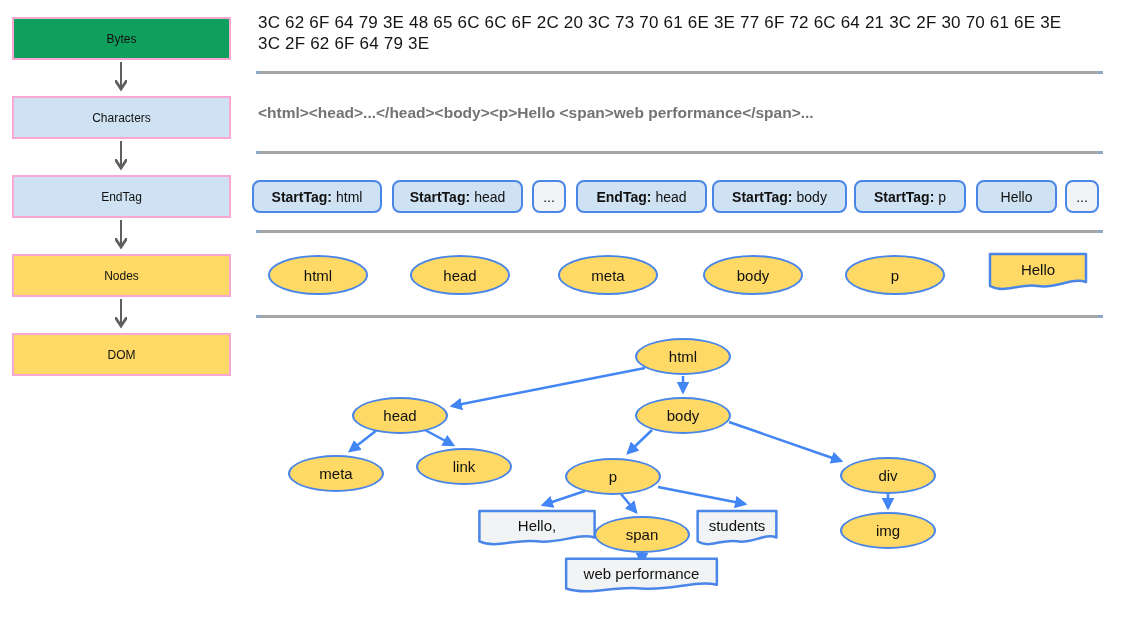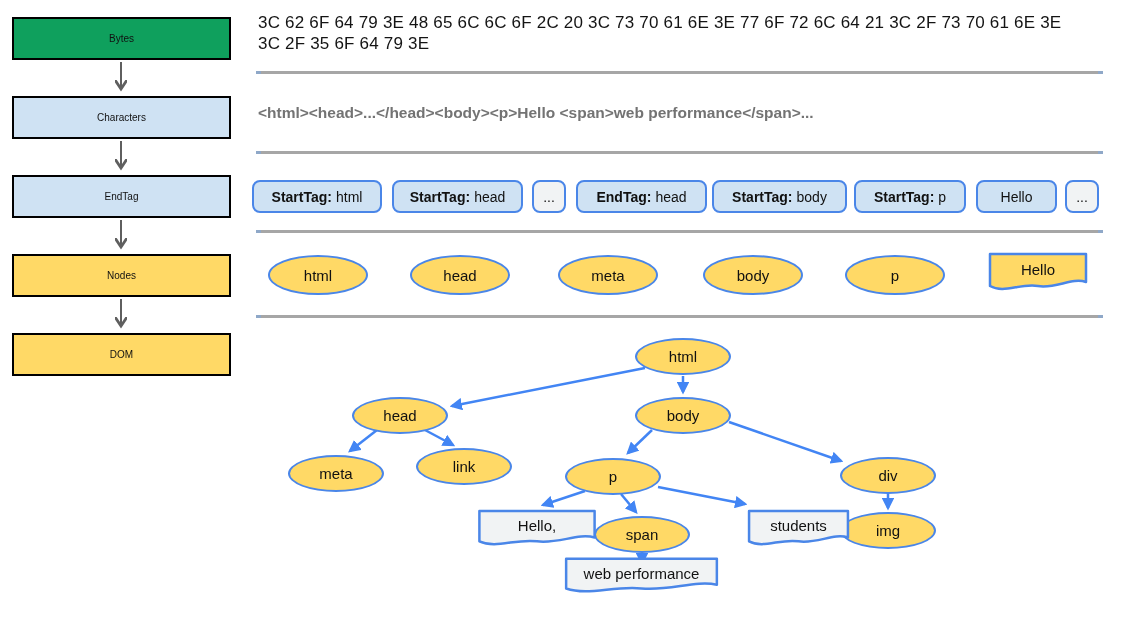--- a/index.html
+++ b/index.html
@@ -1,21 +1,21 @@
 <!DOCTYPE html>
 <html><head>
 <meta charset="utf-8">
 <style>
   html,body{margin:0;padding:0;background:#ffffff;font-family:"Liberation Sans",sans-serif;}
   .canvas{position:relative;width:1123px;height:622px;background:#ffffff;overflow:hidden;}
   svg.arrows{position:absolute;left:0;top:0;width:1123px;height:622px;z-index:1;pointer-events:none;}
 
   
-  .stage{position:absolute;left:12px;width:219px;height:43px;border:2px solid #000000;
-         display:flex;align-items:center;justify-content:center;font-size:10px;color:#111;
+  .stage{position:absolute;left:12px;width:219px;height:43px;border:2px solid #f9a8d4;
+         display:flex;align-items:center;justify-content:center;font-size:12px;color:#111;
          box-sizing:border-box;z-index:2;}
   .stage.green{background:#0fa05d;}
   .stage.blue{background:#cfe2f3;}
   .stage.yellow{background:#ffd966;align-items:center;}
   .st0{top:17px}.st1{top:96px}.st2{top:175px}.st3{top:254px}.st4{top:333px}
 
   
   .divider{position:absolute;left:258px;width:843px;height:3px;background:#a6a6a6;z-index:0;}
   .divider::before,.divider::after{content:"";position:absolute;top:0;width:5px;height:3px;background:#8fa8c8;}
   .divider::before{left:-2px}.divider::after{right:-2px}
@@ -100,21 +100,21 @@
   </div>
   <div class="stage yellow st4">
     <span>DOM</span>
   </div>
 
   <div class="divider d0"></div>
   <div class="divider d1"></div>
   <div class="divider d2"></div>
   <div class="divider d3"></div>
 
-  <div class="bytes-text">3C 62 6F 64 79 3E 48 65 6C 6C 6F 2C 20 3C 73 70 61 6E 3E 77 6F 72 6C 64 21 3C 2F 73 70 61 6E 3E 3C 2F 35 6F 64 79 3E</div>
+  <div class="bytes-text">3C 62 6F 64 79 3E 48 65 6C 6C 6F 2C 20 3C 73 70 61 6E 3E 77 6F 72 6C 64 21 3C 2F 30 70 61 6E 3E 3C 2F 62 6F 64 79 3E</div>
 
   <div class="chars-text">&lt;html&gt;&lt;head&gt;...&lt;/head&gt;&lt;body&gt;&lt;p&gt;Hello &lt;span&gt;web performance&lt;/span&gt;...</div>
 
   <div class="token" style="left:252px;width:130px">
     <span class="tb">StartTag:</span>
       <span>html</span>
   </div>
   <div class="token" style="left:392px;width:131px">
     <span class="tb">StartTag:</span>
       <span>head</span>
@@ -193,21 +193,21 @@
   <div class="enode" style="left:840px;top:512px">
     <span>img</span>
   </div>
 
   <div class="doc" style="left:477px;top:509px;width:120px;height:38px">
     <svg viewBox="0 0 100 40" preserveAspectRatio="none">
       <path d="M2,2 L98,2 L98,30 C84,25 68,37 50,34 C32,31 16,42 2,34 Z"></path>
     </svg>
     <span>Hello,</span>
   </div>
-  <div class="doc" style="left:747px;top:509px;width:103px;height:38px">
+  <div class="doc" style="left:696px;top:509px;width:82px;height:38px">
     <svg viewBox="0 0 100 40" preserveAspectRatio="none">
       <path d="M2,2 L98,2 L98,30 C84,25 68,37 50,34 C32,31 16,42 2,34 Z"></path>
     </svg>
     <span>students</span>
   </div>
   <div class="doc" style="left:563px;top:557px;width:157px;height:37px">
     <svg viewBox="0 0 100 40" preserveAspectRatio="none">
       <path d="M2,2 L98,2 L98,30 C84,25 68,37 50,34 C32,31 16,42 2,34 Z"></path>
     </svg>
     <span>web performance</span>

